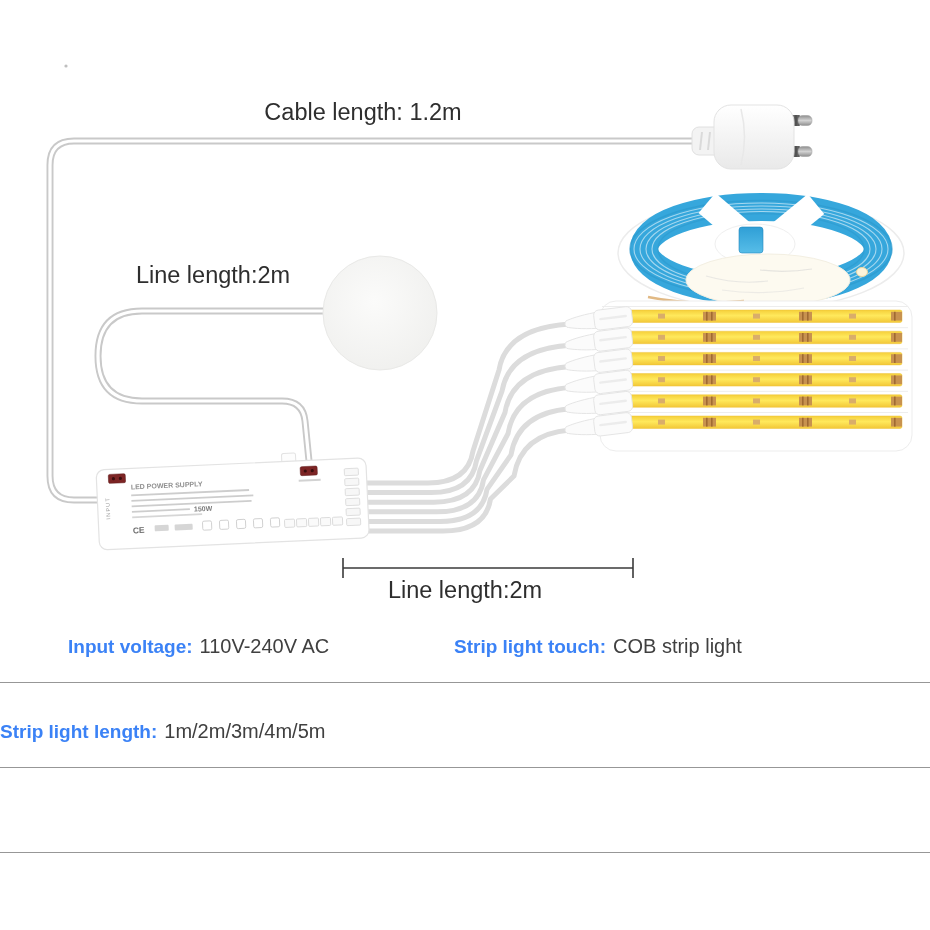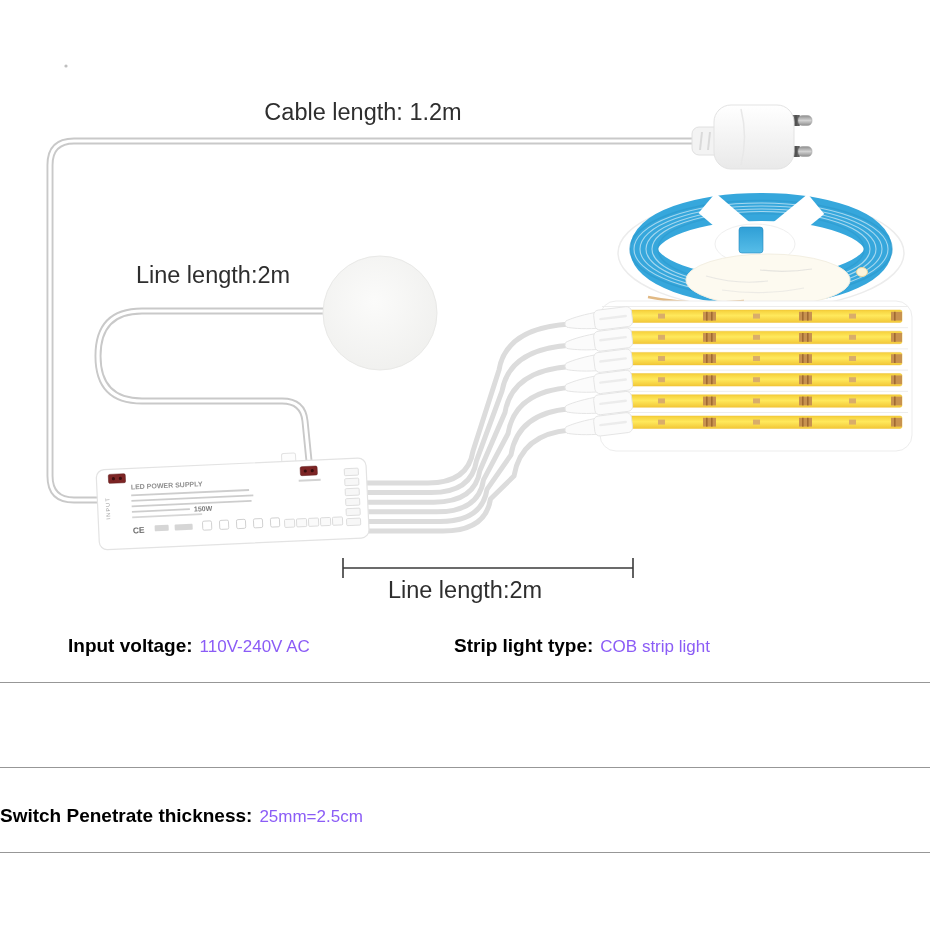--- a/index.html
+++ b/index.html
@@ -7,22 +7,22 @@
          font-family:"Liberation Sans",sans-serif;}
   .diagram{position:absolute;top:0;left:0;}
   .dlabel{font-family:"Liberation Sans",sans-serif;font-size:23.5px;fill:#2e2e2e;}
   .ps-print{font-family:"Liberation Sans",sans-serif;}
   .specs{position:absolute;top:598px;left:0;width:930px;}
   .spec-row{display:grid;grid-template-columns:454px 1fr;height:85px;align-items:center;
             padding-top:12px;box-sizing:border-box;border-bottom:1px solid #979797;}
   .cell{white-space:nowrap;}
   .cell.left{padding-left:68px;}
   .cell.right{padding-left:0px;}
-  .lbl{font-weight:bold;font-size:19px;color:#000000;}
-  .val{font-size:17px;color:#8b5cf6;margin-left:7px;}
+  .lbl{font-weight:bold;font-size:19px;color:#3b82f6;}
+  .val{font-size:20px;color:#404040;margin-left:7px;}
 </style>
 </head>
 <body>
 
 <div class="stage">
 
 <svg class="diagram" width="930" height="615" viewBox="0 0 930 615">
   <defs>
     <linearGradient id="gradPlug" x1="0" y1="0" x2="0" y2="1">
       <stop offset="0" stop-color="#ffffff"></stop>
@@ -210,25 +210,25 @@
   <text x="213" y="283" text-anchor="middle" class="dlabel">Line length:2m</text>
   <text x="465" y="598" text-anchor="middle" class="dlabel">Line length:2m</text>
 </svg>
 
 <div class="specs">
   <div class="spec-row">
     <div class="cell left">
       <span class="lbl">Input voltage:</span><span class="val">110V-240V AC</span>
     </div>
     <div class="cell right">
-      <span class="lbl">Strip light type:</span><span class="val">COB strip light</span>
+      <span class="lbl">Strip light touch:</span><span class="val">COB strip light</span>
+    </div>
+  </div>
+  <div class="spec-row">
+    <div class="cell right">
+      <span class="lbl">Strip light length:</span><span class="val">1m/2m/3m/4m/5m</span>
     </div>
   </div>
   <div class="spec-row">
   </div>
-  <div class="spec-row">
-    <div class="cell right">
-      <span class="lbl">Switch Penetrate thickness:</span><span class="val">25mm=2.5cm</span>
-    </div>
-  </div>
 </div>
 
 </div>
 
 </body></html>

